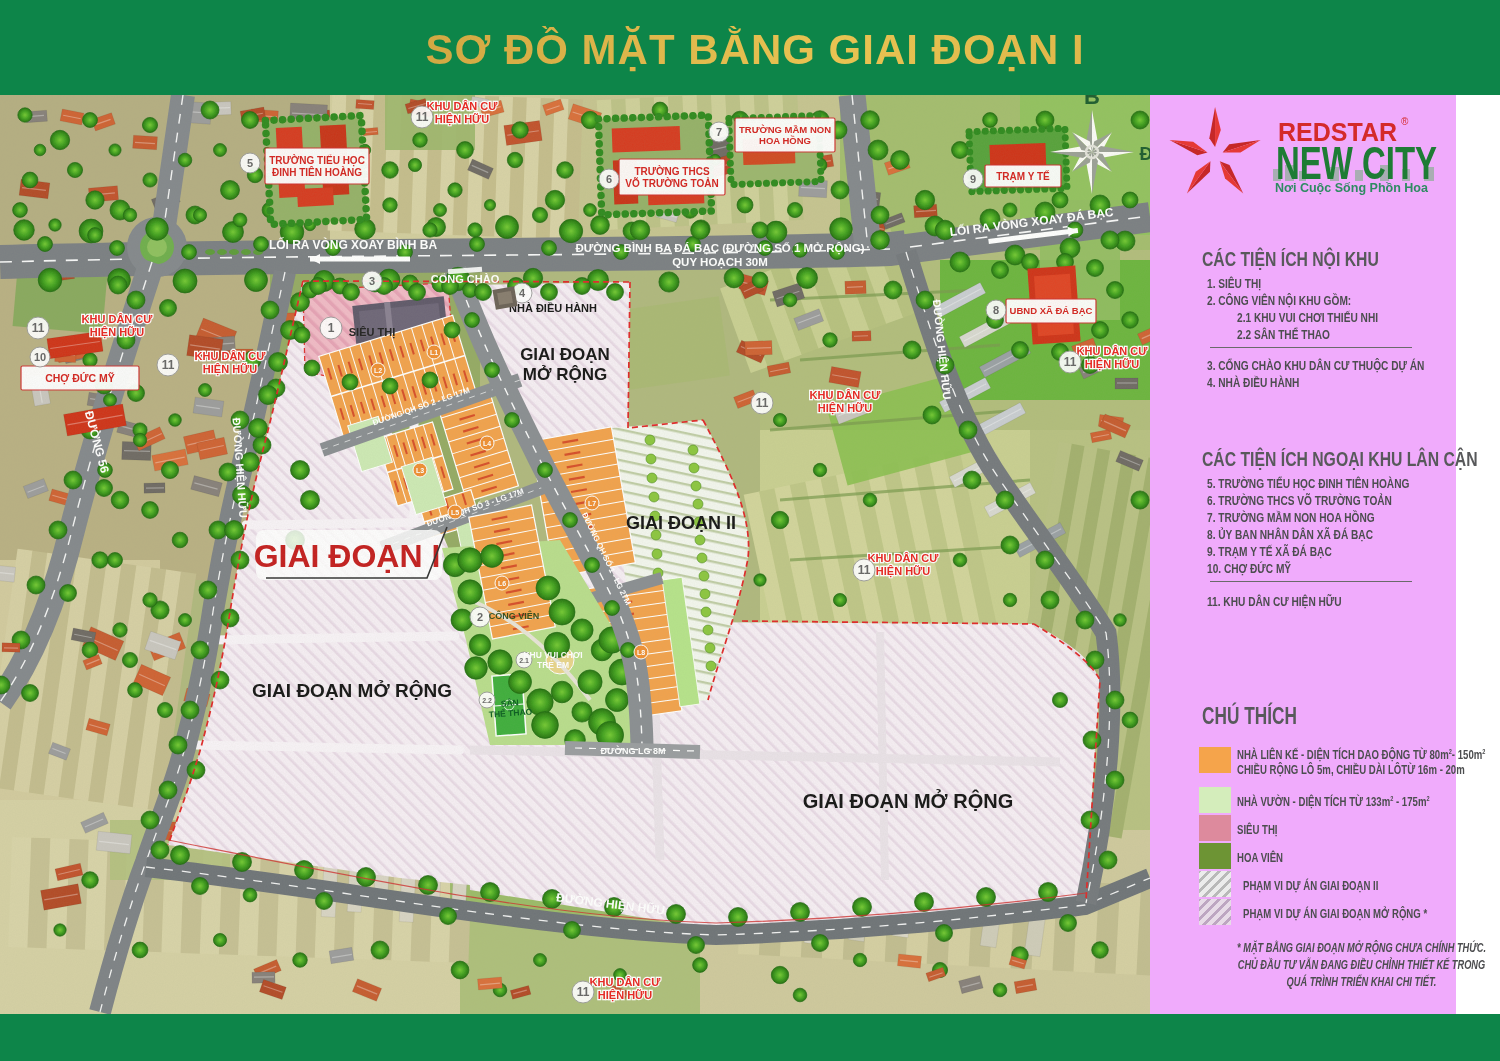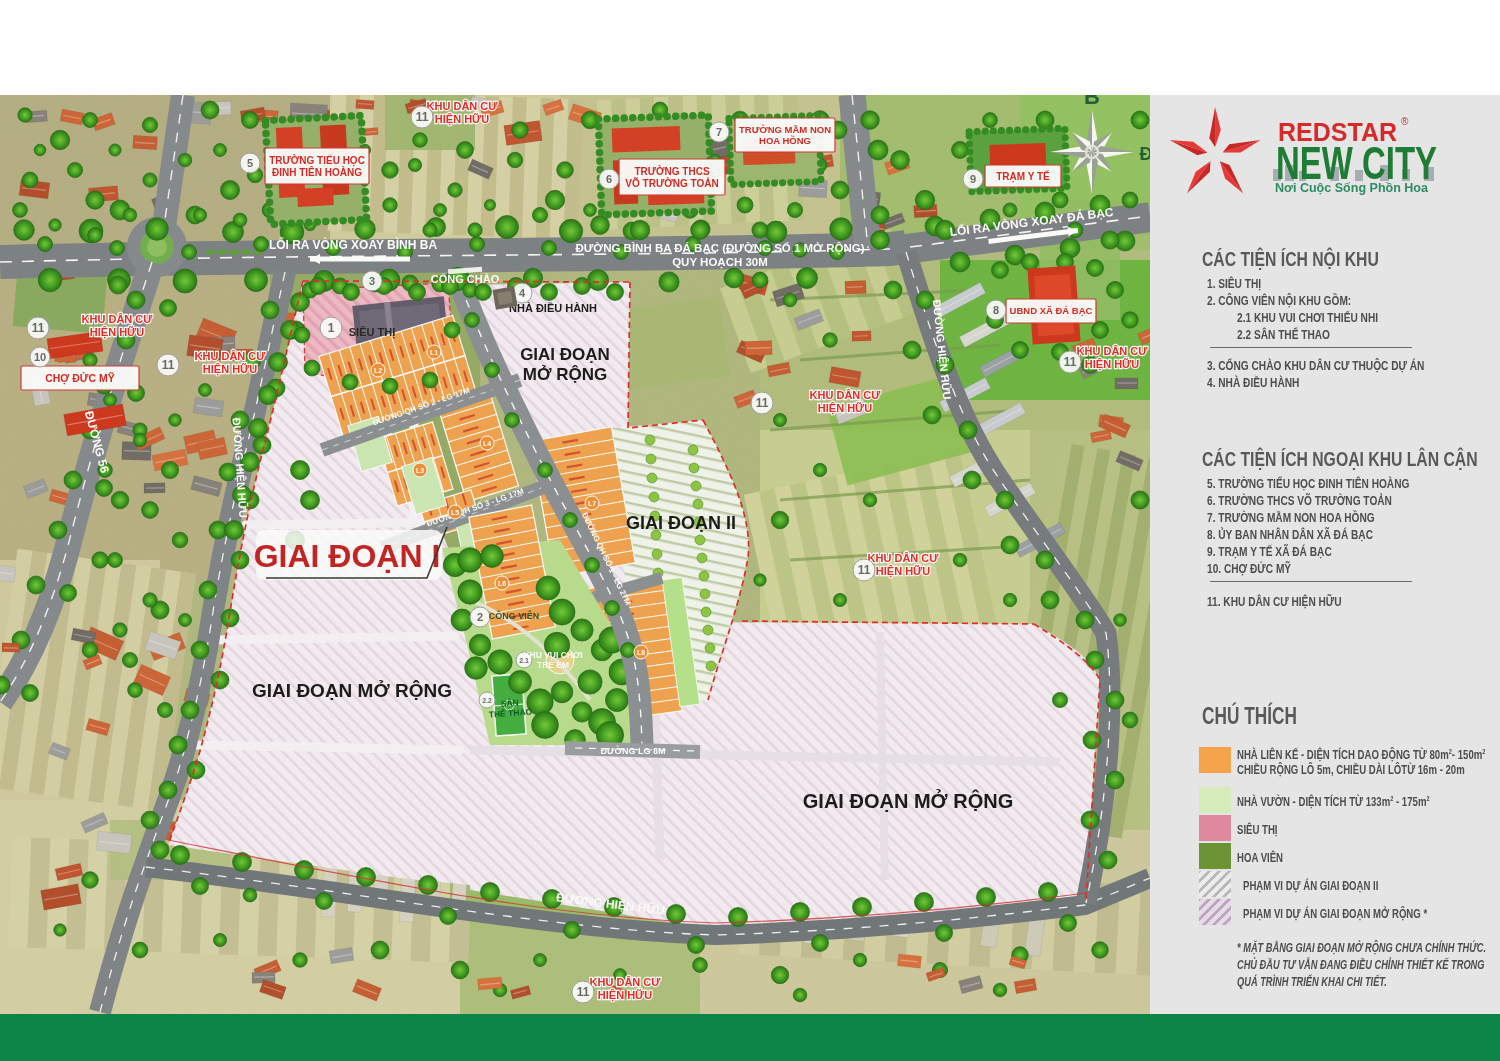--- a/index.html
+++ b/index.html
@@ -1,32 +1,36 @@
 <!DOCTYPE html>
 <html><head>
 <meta charset="utf-8">
 <style>
 html,body{margin:0;padding:0;width:1500px;height:1061px;overflow:hidden;background:#ffffff;font-family:"Liberation Sans",sans-serif;}
 #page{position:relative;width:1500px;height:1061px;}
 .banner{position:absolute;left:0;top:0;width:1500px;height:95px;background:#0d8549;}
 .title{position:absolute;left:0;top:26px;width:1510px;text-align:center;font-size:42px;font-weight:bold;letter-spacing:1px;color:#d9b452;background:linear-gradient(90deg,#bb8c33,#e8c352 55%,#d3a53e);-webkit-background-clip:text;-webkit-text-fill-color:transparent;}
 .bottombar{position:absolute;left:0;top:1014px;width:1500px;height:47px;background:#0d8549;}
 #mapsvg{position:absolute;left:0;top:95px;}
-.side{position:absolute;left:1150px;top:95px;width:350px;height:919px;background:#e5e5e5;}
+.side{position:absolute;left:1150px;top:95px;width:306px;height:919px;background:#f0abfc;text-align:center;}
 .h1{position:absolute;font-weight:bold;color:#58595b;font-size:21px;white-space:nowrap;transform:scale(0.75,1);transform-origin:0 0;}
 .it{position:absolute;font-weight:bold;color:#4c4d4f;font-size:13px;white-space:nowrap;transform:scale(0.78,1);transform-origin:0 0;}
 .sep{position:absolute;height:1px;background:#6a6a6a;}
 .lg{position:absolute;font-weight:bold;color:#4c4d4f;font-size:12px;white-space:nowrap;transform:scale(0.80,1);transform-origin:0 0;}
 .note{position:absolute;font-style:italic;font-weight:bold;color:#4c4d4f;font-size:12.5px;line-height:17px;white-space:nowrap;transform:scale(0.74,1);transform-origin:0 0;}
 sup{font-size:7px;}
 </style>
 </head>
 <body>
 <div id="page">
 
+<div class="banner">
+
+<div class="title">SƠ ĐỒ MẶT BẰNG GIAI ĐOẠN I</div>
+</div>
 
 <svg id="mapsvg" width="1150" height="919" viewBox="0 95 1150 919">
 <defs>
 <radialGradient id="tg">
           <stop offset="0%" stop-color="#74c933"></stop>
           <stop offset="55%" stop-color="#41a01e"></stop>
           <stop offset="100%" stop-color="#26730f"></stop>
         </radialGradient>
 <pattern id="ph" width="9" height="9" patternTransform="rotate(-45)" patternUnits="userSpaceOnUse">
           <rect width="9" height="9" fill="#f6eef4"></rect>

